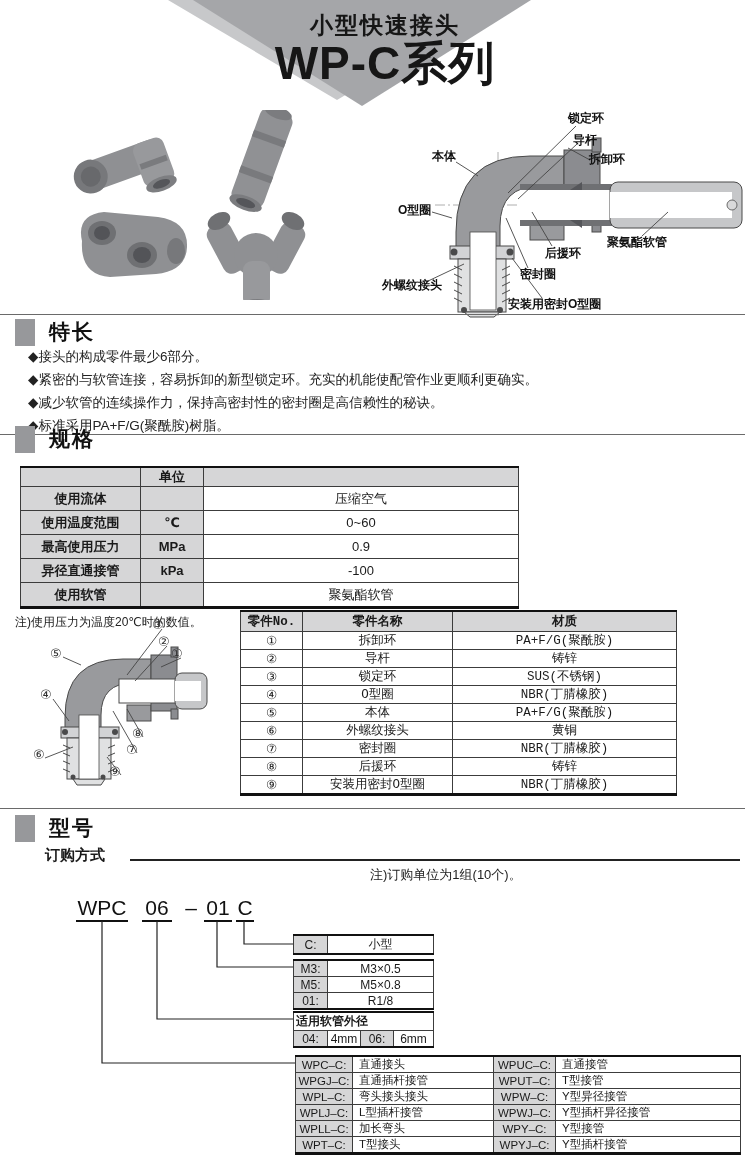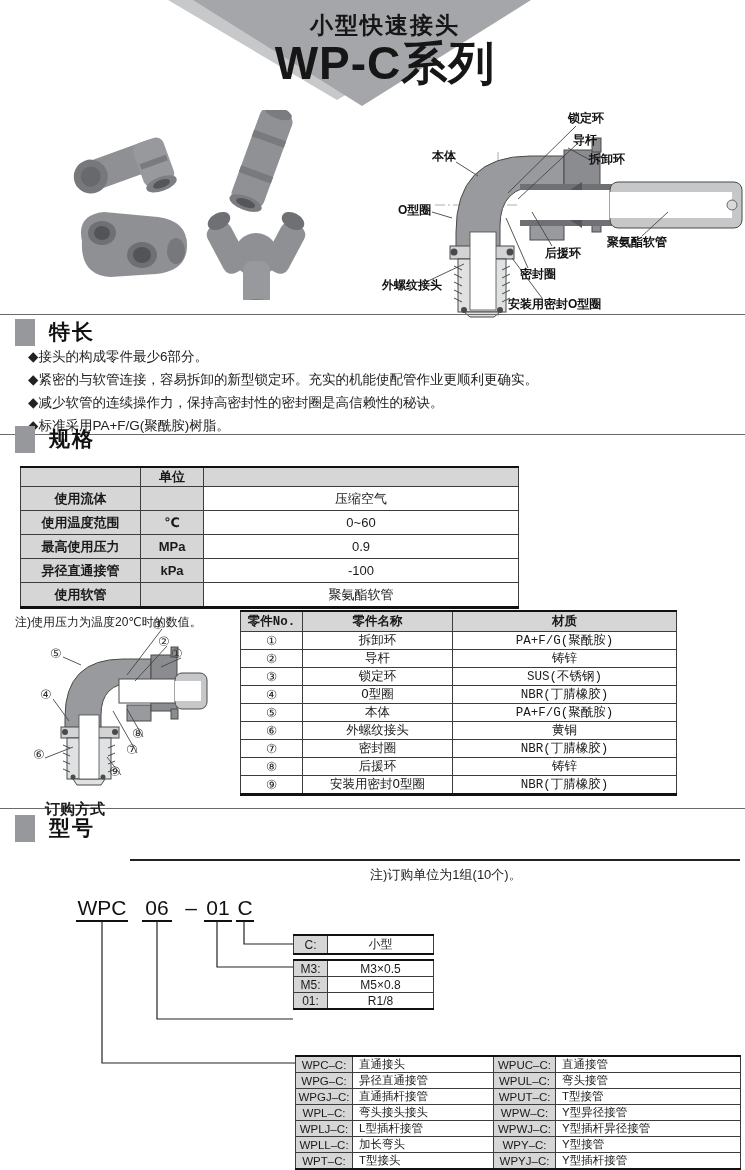--- a/index.html
+++ b/index.html
@@ -19,21 +19,21 @@
   table{border-collapse:collapse;position:absolute;table-layout:fixed;color:#1a1a1a;}
   td{overflow:hidden;white-space:nowrap;}
   .spec{left:20px;top:466px;width:498px;font-size:13px;border-top:2px solid #111;border-bottom:3px solid #111;}
   .spec td{border:1px solid #3c3c3c;text-align:center;height:23px;padding:0;}
   .spec tr.h td{height:18px;}
   .spec td.g{background:#d6d6d7;font-weight:bold;}
   .note{position:absolute;font-size:12px;color:#222;}
   .parts{left:240px;top:610px;width:436px;font-size:12.5px;border-top:2px solid #111;border-bottom:3px solid #111;font-family:Liberation Mono, monospace;}
   .parts td{border:1px solid #3c3c3c;text-align:center;height:17px;padding:0;}
   .parts tr.h td{background:#d6d6d7;font-weight:bold;height:19px;}
-  .order-label{position:absolute;left:45px;top:800px;font-size:15px;font-weight:bold;font-family:Liberation Serif, serif;}
+  .order-label{position:absolute;left:45px;top:846px;font-size:15px;font-weight:bold;font-family:Liberation Serif, serif;}
   .order-line{position:absolute;left:130px;top:859px;width:610px;border-top:2px solid #222;height:0;}
   .code-seg{position:absolute;top:896px;height:24px;font-size:21px;text-align:center;
             border-bottom:2px solid #111;color:#111;}
   .code-dash{position:absolute;top:896px;height:24px;font-size:21px;text-align:center;color:#111;}
   .mini{font-size:12px;border-top:2px solid #111;border-bottom:2px solid #111;}
   .mini td{border:1px solid #3c3c3c;height:15px;text-align:center;padding:0;}
   .mini td.g{background:#d6d6d7;}
   .mini td.hd{text-align:left;font-weight:bold;padding-left:2px;background:#fff;}
   .big{left:295px;top:1055px;width:445px;font-size:11.5px;border-top:2px solid #111;border-bottom:3px solid #111;}
   .big td{border:1px solid #3c3c3c;height:15px;padding:0;}
@@ -352,42 +352,55 @@
           <td class="g">M5:</td>
           <td>M5×0.8</td>
         </tr>
     <tr>
           <td class="g">01:</td>
           <td>R1/8</td>
         </tr>
   </tbody>
     </table>
 
+  <table class="mini" style="left:293px;top:1011px;width:140px">
+    <colgroup>
+        <col style="width:34px">
+        <col style="width:33px">
+        <col style="width:33px">
+        <col style="width:40px">
+      </colgroup>
+    <tbody>
+        <tr>
+          <td class="hd" colspan="4" style="height:16px">适用软管外径</td>
+        </tr>
+    <tr>
+      <td class="g">04:</td>
+      <td>4mm</td>
+      <td class="g">06:</td>
+      <td>6mm</td>
+    </tr>
+  </tbody>
+    </table>
 
   <table class="big">
     <colgroup>
         <col style="width:57px">
         <col style="width:141px">
         <col style="width:62px">
         <col style="width:185px">
       </colgroup>
     <tbody>
         <tr>
       <td class="k">WPC–C:</td>
           <td class="v">直通接头</td>
       <td class="k">WPUC–C:</td>
           <td class="v">直通接管</td>
     </tr>
     <tr>
-      <td class="k">WPG–C:</td>
-          <td class="v">异径直通接管</td>
-      <td class="k">WPUL–C:</td>
-          <td class="v">弯头接管</td>
-    </tr>
-    <tr>
       <td class="k">WPGJ–C:</td>
           <td class="v">直通插杆接管</td>
       <td class="k">WPUT–C:</td>
           <td class="v">T型接管</td>
     </tr>
     <tr>
       <td class="k">WPL–C:</td>
           <td class="v">弯头接头接头</td>
       <td class="k">WPW–C:</td>
           <td class="v">Y型异径接管</td>

